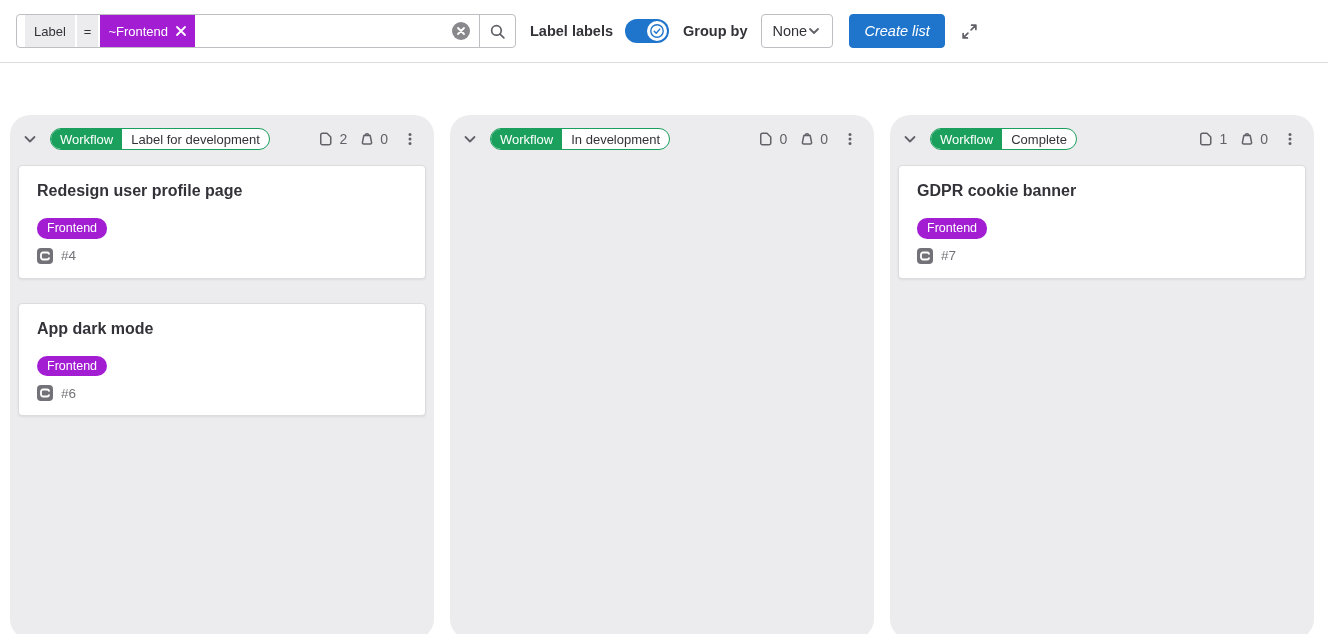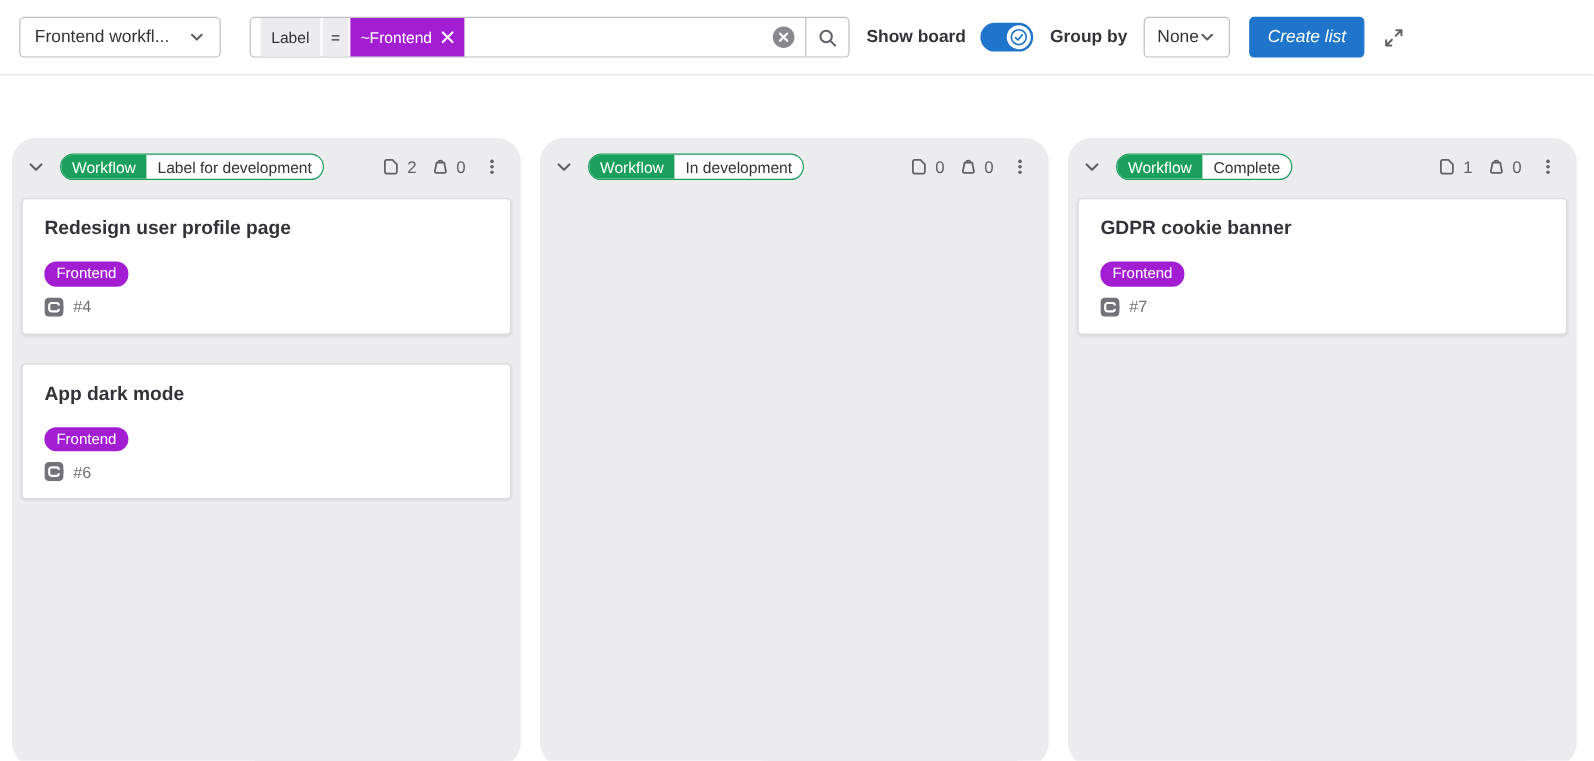--- a/index.html
+++ b/index.html
@@ -113,26 +113,20 @@
     padding:4px 10px;border-radius:10px;cursor:pointer;
   }
   .card-footer{margin-top:9px;display:flex;align-items:center;gap:8px;color:#737278;font-size:13.5px;}
   svg{display:block;}
 </style>
 </head>
 <body>
 
 <div class="topbar">
 
-  <button class="ctl board-switcher">
-    <span>Frontend workfl...</span>
-    <svg class="chev" width="14" height="14" viewBox="0 0 14 14">
-        <path d="M3 5l4 4 4-4" fill="none" stroke="currentColor" stroke-width="1.8" stroke-linecap="round" stroke-linejoin="round"></path>
-      </svg>
-  </button>
 
   <div class="filter-bar">
     <div class="tokens">
       <span class="seg seg-gray">Label</span>
       <span class="seg seg-gray seg-op">=</span>
       <span class="seg seg-purple">
         <span>~Frontend</span>
         <svg width="12" height="12" viewBox="0 0 12 12">
             <path d="M2 2l8 8M10 2l-8 8" stroke="#fff" stroke-width="1.8" stroke-linecap="round"></path>
           </svg>
@@ -145,21 +139,21 @@
         </svg>
     </button>
     <button class="search-btn">
       <svg width="17" height="17" viewBox="0 0 16 16">
           <circle cx="7" cy="7" r="4.5" fill="none" stroke="currentColor" stroke-width="1.6"></circle>
           <path d="M10.4 10.4L14 14" stroke="currentColor" stroke-width="1.6" stroke-linecap="round"></path>
         </svg>
     </button>
   </div>
 
-  <span class="ctrl-label lbl-show">Show board</span>
+  <span class="ctrl-label lbl-show">Label labels</span>
   <button class="toggle">
     <span class="knob">
       <svg width="16" height="16" viewBox="0 0 16 16">
           <circle cx="8" cy="8" r="6.2" fill="none" stroke="currentColor" stroke-width="1.4"></circle>
           <path d="M5.2 8.3l2 2 3.6-4.2" fill="none" stroke="currentColor" stroke-width="1.4" stroke-linecap="round" stroke-linejoin="round"></path>
         </svg>
     </span>
   </button>
 
   <span class="ctrl-label lbl-group">Group by</span>

